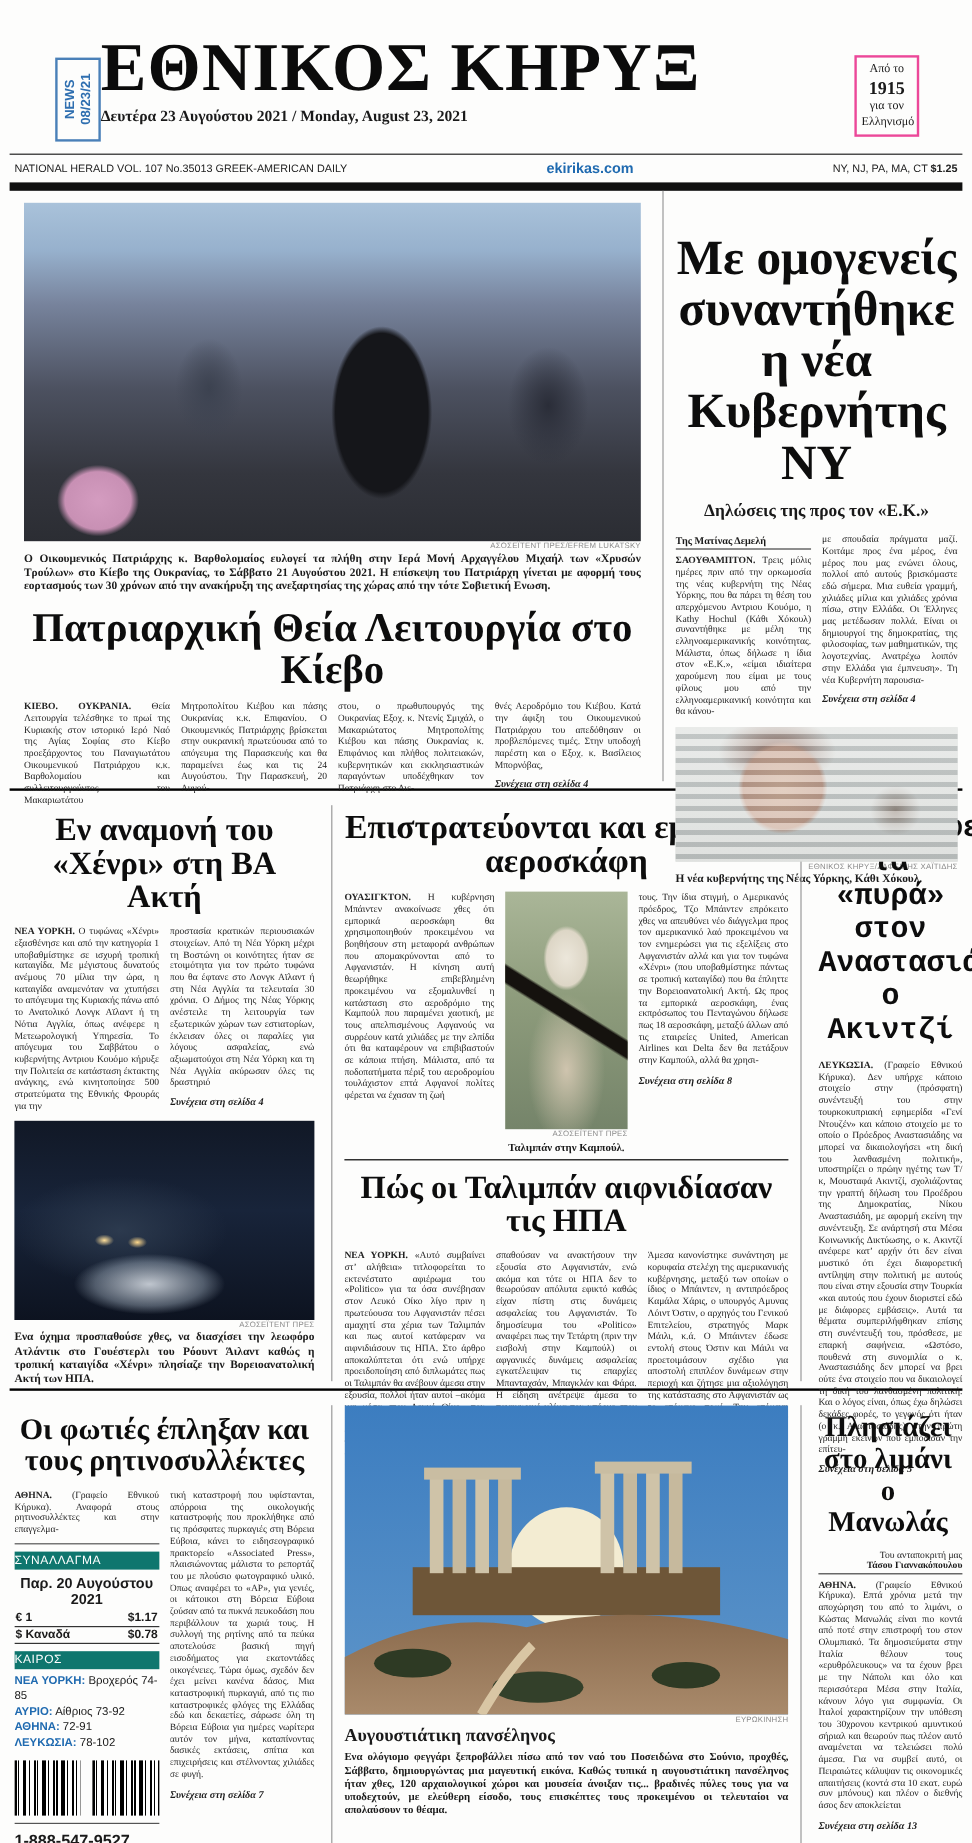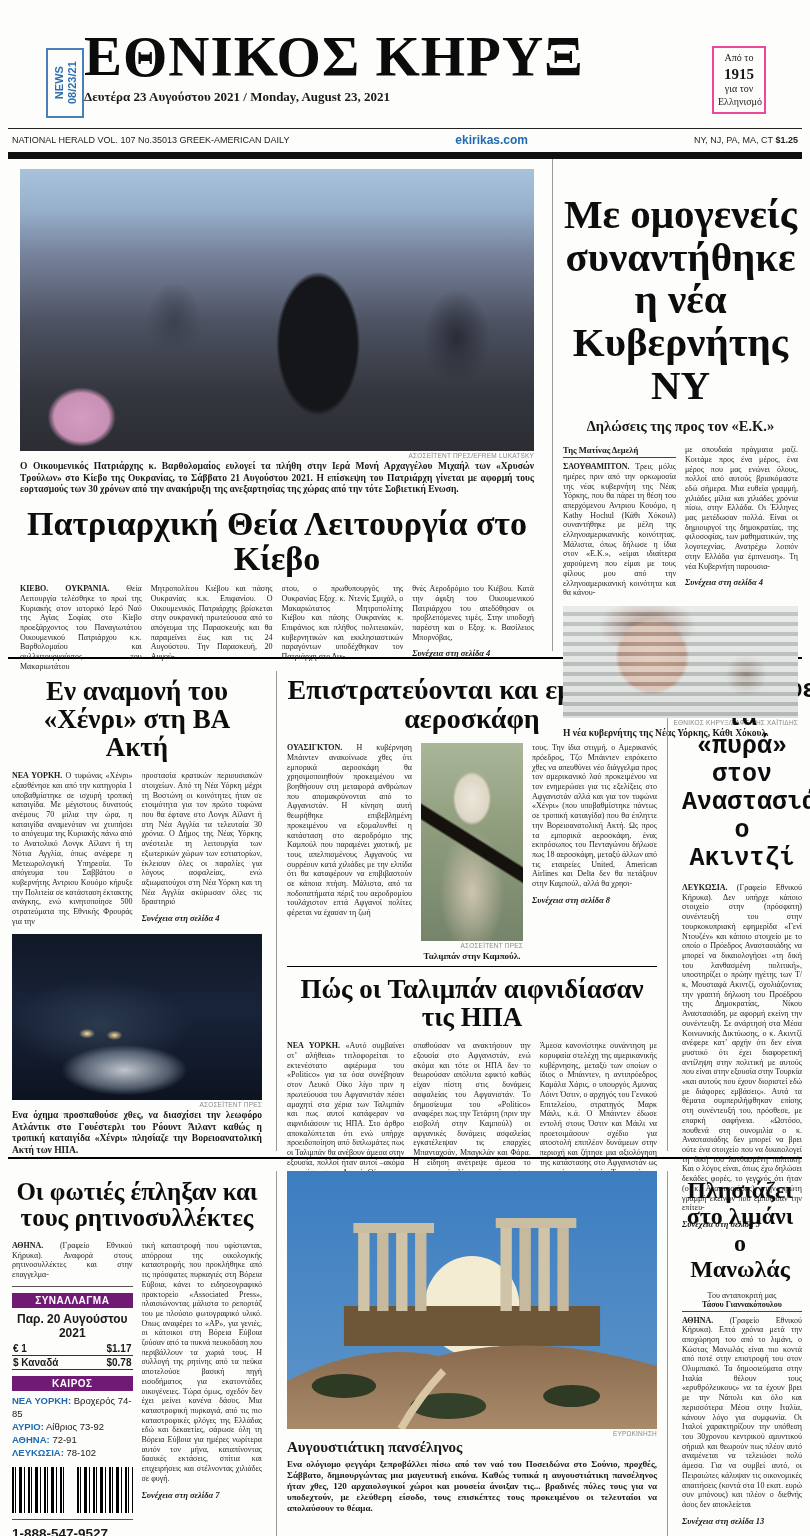--- a/index.html
+++ b/index.html
@@ -96,37 +96,37 @@
   .air-capt { font-weight:bold; font-size:9px; text-align:center; margin-top:2px; }
   .tal-hl { font-size:27px; margin:8px 0 10px 0; }
   .mid-right { width:128px; padding-left:8px; }
   .aki-hl { font-size:25px; line-height:1.12; margin:6px 0 10px 0;font-family:Liberation Mono, monospace; }
 
   
   .bottom { display:flex; padding:6px 8px 0 8px; height:402px; }
   .bot-left { width:262px; padding:0 8px 0 4px; }
   .fire-hl { font-size:25px; margin:8px 0 10px 0; }
   .half-rule { border:none; border-top:1px solid #555; margin:6px 0; }
-  .blue-head { background:#701a75; color:#fff; font-family:"Liberation Sans",sans-serif;
-               font-weight:bold; font-size:10px; text-align:center; padding:2px 0; letter-spacing:0.5px; }
+  .blue-head { background:#0f766e; color:#fff; font-family:"Liberation Sans",sans-serif;
+               font-weight:normal; font-size:10px; padding:2px 0; letter-spacing:0.5px; }
   .fx-date { text-align:center; font-weight:bold; font-size:12px; font-family:"Liberation Sans",sans-serif; margin:4px 0 2px 0; }
   .fx-row { display:flex; justify-content:space-between; font-family:"Liberation Sans",sans-serif;
             font-weight:bold; font-size:10px; border-bottom:1px solid #333; padding:1px 1px; }
   .wx { font-family:"Liberation Sans",sans-serif; font-size:9.5px; line-height:13px; margin-top:3px; }
   .wx b { color:#1f6ab0; }
   .barcode { height:46px; margin:8px 0 0 0; display:flex; gap:10px; }
   .bc-seg { height:100%; flex:1;
     background:repeating-linear-gradient(90deg,#000 0 2px,#fff 2px 3px,#000 3px 4px,#fff 4px 7px,#000 7px 10px,#fff 10px 12px,#000 12px 13px,#fff 13px 16px); }
   .phones { font-family:"Liberation Sans",sans-serif; font-weight:bold; font-size:13.5px; line-height:1.25; margin-top:6px; }
   .bot-center { flex:1; padding:0 10px; border-left:1px solid #9a9a9a; border-right:1px solid #9a9a9a; margin:0 6px; }
   .moon-title { font-weight:bold; font-size:15px; margin-top:2px; }
   .moon-capt { font-size:9px; line-height:11px; text-align:justify; font-weight:bold; margin-top:3px; }
   .bot-right { width:128px; padding-left:8px; }
   .man-hl { font-size:24px; line-height:1.1; margin:6px 4px 8px 0; }
-  .man-by { font-size:8px; text-align:center; border-bottom:1px solid #444; padding-bottom:2px; margin-bottom:4px; }
+  .man-by { font-size:8px; text-align:right; border-bottom:1px solid #444; padding-bottom:2px; margin-bottom:4px; }
   .man-by b { display:block; }
 </style>
 </head>
 <body>
 
 <div class="page">
 
   <header class="mast">
     <div class="mast-row">
       <div class="news-box">

